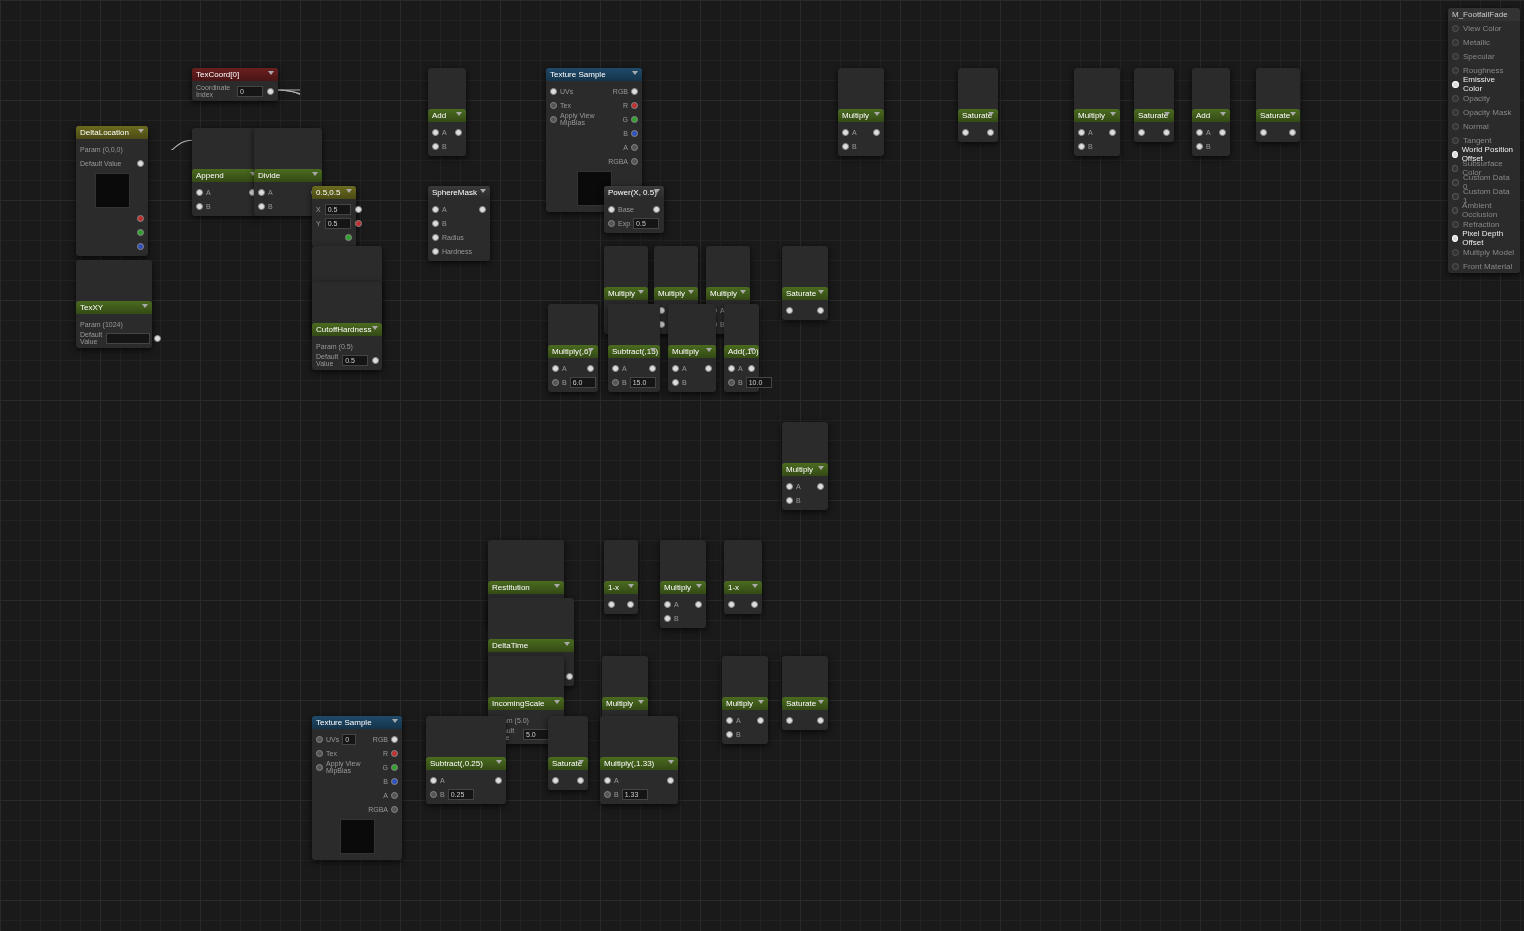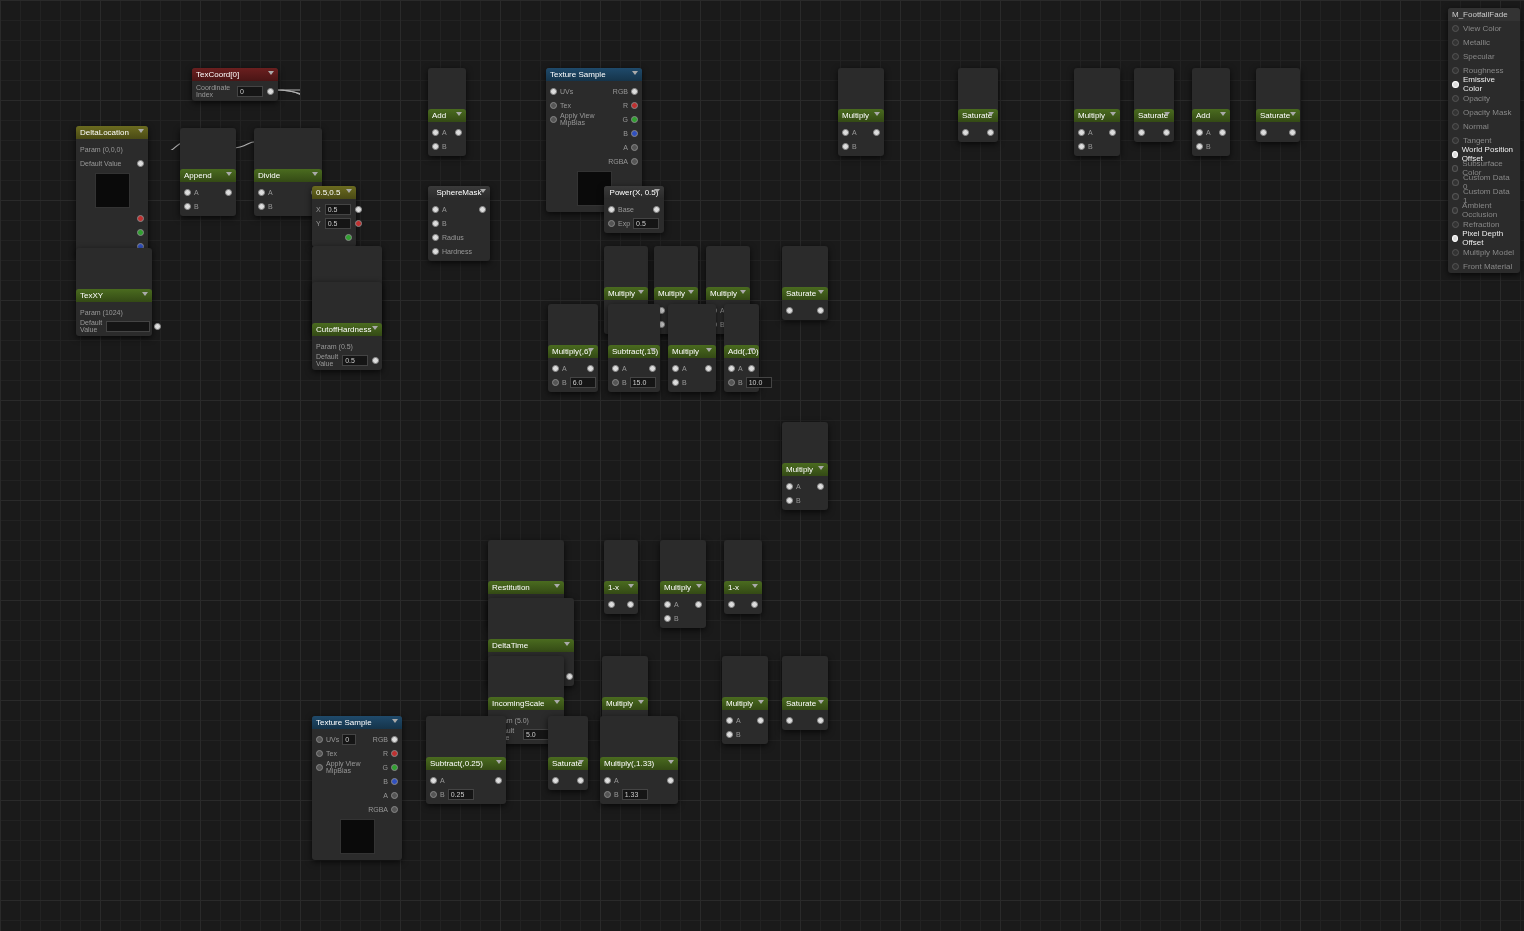--- a/index.html
+++ b/index.html
@@ -35,21 +35,21 @@
 input.val { width:26px; height:11px; background:#151515; border:1px solid #444; color:#ccc; font-size:7px; padding:0 2px; }
 input.valw { width:22px;padding-left:40px; }
 .preview { width:55px; height:55px; background:#0a0a0a; margin:3px auto; border:1px solid #333; }
 .preview.sm { width:35px; height:35px; }
 
 
 .h-red   { background:linear-gradient(#6b1f1f,#4a1515); }
 .h-green { background:linear-gradient(#4a6b1f,#344a15);margin-top:41px; }
 .h-olive { background:linear-gradient(#6b6b1f,#4a4a15); }
 .h-blue  { background:linear-gradient(#1f4a6b,#15344a); }
-.h-gray  { background:linear-gradient(#3a3a3a,#2a2a2a);justify-content:center; }
+.h-gray  { background:linear-gradient(#3a3a3a,#2a2a2a); }
 
 
 .result { position:absolute; right:4px; top:8px; width:72px; background:#2b2b2b; border-radius:3px; box-shadow:0 2px 6px rgba(0,0,0,.7); font-size:8px; color:#888; }
 .result .ttl { background:#333; padding:2px 4px; color:#ccc; font-size:8px; border-radius:3px 3px 0 0; }
 .result .itm { display:flex; align-items:center; gap:4px; padding:1px 4px; height:14px; }
 .result .itm.on { color:#eee; }
 .result .rp { width:7px; height:7px; border-radius:50%; background:#333; border:1px solid #555; }
 .result .itm.on .rp { background:#ddd; border-color:#fff; }
 </style>
 </head>
@@ -154,38 +154,38 @@
           </span>
         </div>
       <div class="row">
           <span class="rgt">
             <span class="pin b"></span>
           </span>
         </div>
     </div>
   </div>
 
-  <div class="node" style="left:76px;top:248px;width:76px">
+  <div class="node" style="left:76px;top:260px;width:76px">
     <div class="hdr h-green">
         <span>TexXY</span>
         <span class="tri"></span>
       </div>
     <div class="body">
       <div class="row">
           <span class="lbl">Param (1024)</span>
         </div>
       <div class="row">
           <span class="lbl">Default Value</span>
           <input class="val valw" value="1024.0" style="">
           <span class="pin on"></span>
         </div>
     </div>
   </div>
 
-  <div class="node" style="left:180px;top:128px;width:56px">
+  <div class="node" style="left:192px;top:128px;width:68px">
     <div class="hdr h-green">
         <span>Append</span>
         <span class="tri"></span>
       </div>
     <div class="body">
       <div class="row">
           <span class="lft">
             <span class="pin on"></span>
             <span class="lbl">A</span>
           </span>

